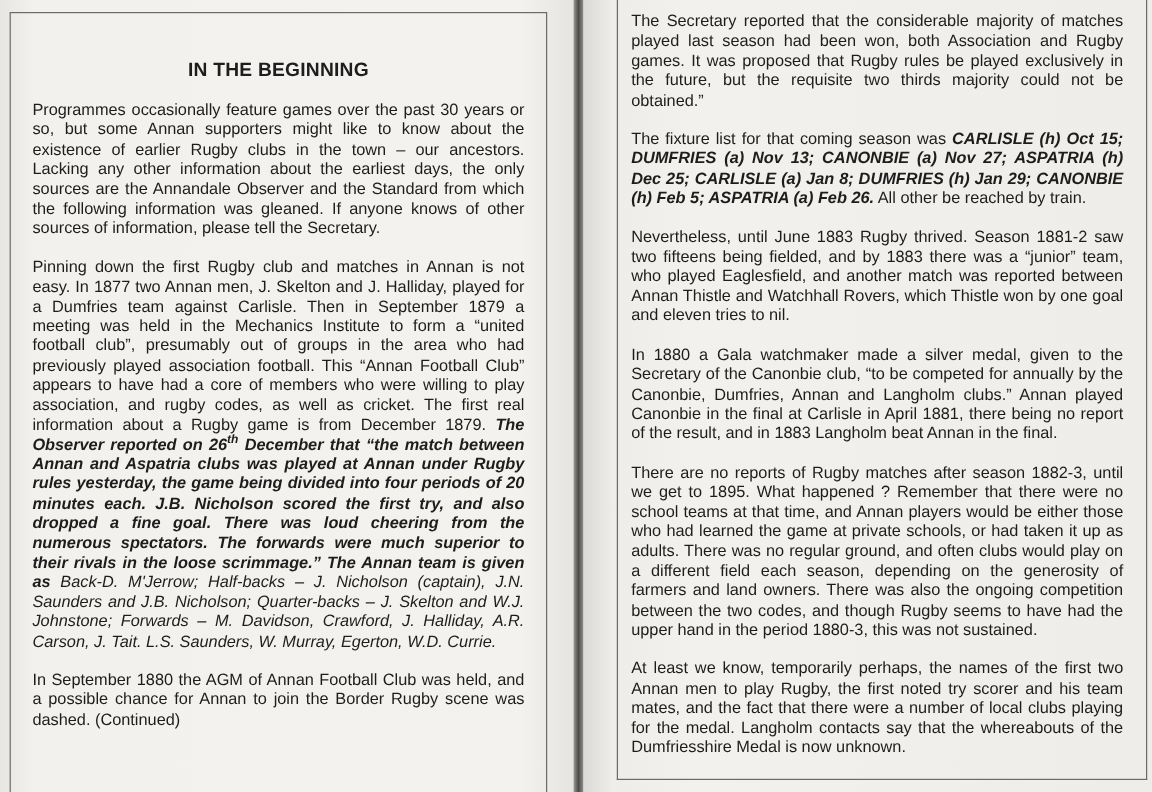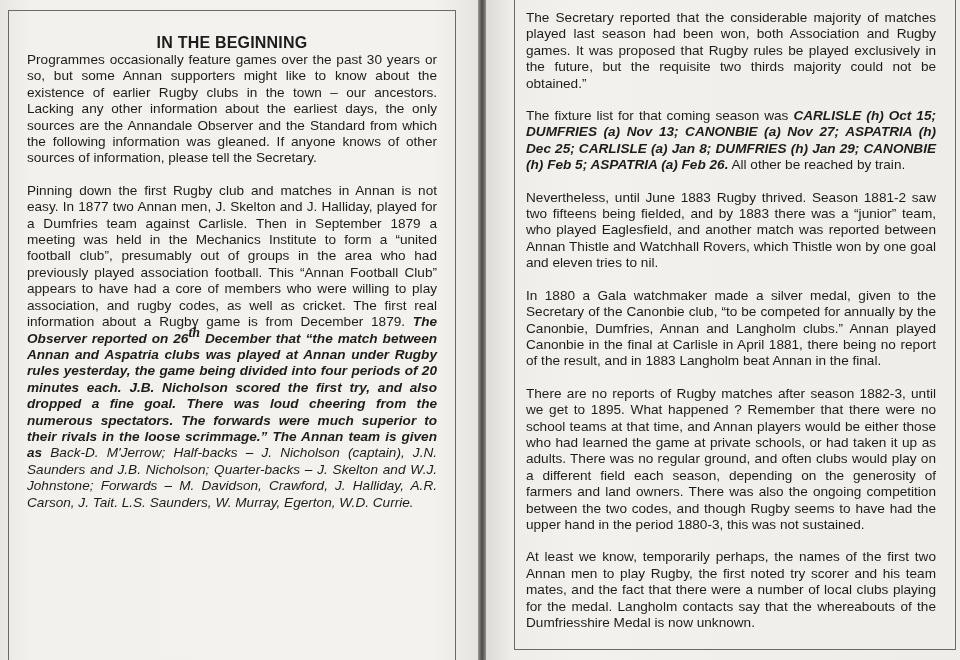--- a/index.html
+++ b/index.html
@@ -26,47 +26,48 @@
     position: absolute; border: 1.5px solid #6a6a68; box-sizing: border-box;
   }
   .box-left { left: 8px; top: 10px; width: 448px; height: 652px; }
   .box-right { left: 514px; top: 0px; width: 442px; height: 650px; border-top: none; }
   .textcol {
     position: absolute; font-size: 13.6px; line-height: 16.4px; text-align: justify;
   }
   .col-left { left: 27px; top: 34px; width: 410px; }
   .col-right { left: 526px; top: 10px; width: 410px; }
   h1.title {
-    margin: 0; font-size: 16px; font-weight: bold; text-align: center;
+    margin: 16px; font-size: 16px; font-weight: bold; text-align: center;
     line-height: 18px; letter-spacing: 0.2px;
   }
   p { margin: 0; }
   .gap { height: 16px; }
   .bi { font-weight: bold; font-style: italic; margin-top: 46px; }
   .it { font-style: italic; }
-  sup { font-size: 14px; line-height: 0; font-family: Liberation Serif, serif; }
+  sup { font-size: 10px; line-height: 0; }
 </style>
 </head>
 <body>
 
 <div class="page page-left"></div>
 <div class="page page-right"></div>
 <div class="spine"></div>
 
 <div class="box box-left"></div>
 <div class="box box-right"></div>
 
 <div class="textcol col-left">
   <h1 class="title">IN THE BEGINNING</h1>
   <p>Programmes occasionally feature games over the past 30 years or so, but some Annan supporters might like to know about the existence of earlier Rugby clubs in the town – our ancestors.  Lacking any other information about the earliest days, the only sources are the Annandale Observer and the Standard from which the following information was gleaned.  If anyone knows of other sources of information, please tell the Secretary.</p>
   <div class="gap"></div>
   <p><span>Pinning down the first Rugby club and matches in Annan is not easy.  In 1877 two Annan men, J. Skelton and J. Halliday, played for a Dumfries team against Carlisle. Then in September 1879 a meeting was held in the Mechanics Institute to form a “united football club”, presumably out of groups in the area who had previously played association football. This “Annan Football Club” appears to have had a core of members who were willing to play association, and rugby codes, as well as cricket. The first real information about a Rugby game is from December 1879.</span>
     <span class="bi"><span>The Observer reported on 26</span><sup>th</sup><span> December that “the match between Annan and Aspatria clubs was played at Annan under Rugby rules yesterday, the game being divided into four periods of 20 minutes each. J.B. Nicholson scored the first try, and also dropped a fine goal. There was loud cheering from the numerous spectators. The forwards were much superior to their rivals in the loose scrimmage.” The Annan team is given as </span></span><span class="it">Back-D. M'Jerrow; Half-backs – J. Nicholson (captain), J.N. Saunders and J.B. Nicholson; Quarter-backs – J. Skelton and W.J. Johnstone; Forwards – M. Davidson, Crawford, J. Halliday, A.R. Carson, J. Tait. L.S. Saunders, W. Murray, Egerton, W.D. Currie.</span>
   </p>
   <div class="gap"></div>
+  <p>In September 1880 the AGM of Annan Football Club was held, and a possible chance for Annan to join the Border Rugby scene was dashed. (Continued)</p>
 </div>
 
 <div class="textcol col-right">
   <p>The Secretary reported that the considerable majority of matches played last season had been won, both Association and Rugby games. It was proposed that Rugby rules be played exclusively in the future, but the requisite two thirds majority could not be obtained.”</p>
   <div class="gap"></div>
   <p><span>The fixture list for that coming season was </span><span class="bi">CARLISLE (h) Oct 15; DUMFRIES (a) Nov 13; CANONBIE (a) Nov 27; ASPATRIA (h) Dec 25; CARLISLE (a) Jan 8; DUMFRIES (h) Jan 29; CANONBIE (h) Feb 5; ASPATRIA (a) Feb 26.</span><span> All other be reached by train.</span></p>
   <div class="gap"></div>
   <p>Nevertheless, until June 1883 Rugby thrived. Season 1881-2 saw two fifteens being fielded, and by 1883 there was a “junior” team, who played Eaglesfield, and another match was reported between Annan Thistle and Watchhall Rovers, which Thistle won by one goal and eleven tries to nil.</p>
   <div class="gap"></div>
   <p>In 1880 a Gala watchmaker made a silver medal, given to the Secretary of the Canonbie club, “to be competed for annually by the Canonbie, Dumfries, Annan and Langholm clubs.”  Annan played Canonbie in the final at Carlisle in April 1881, there being no report of the result, and in 1883 Langholm beat Annan in the final.</p>

